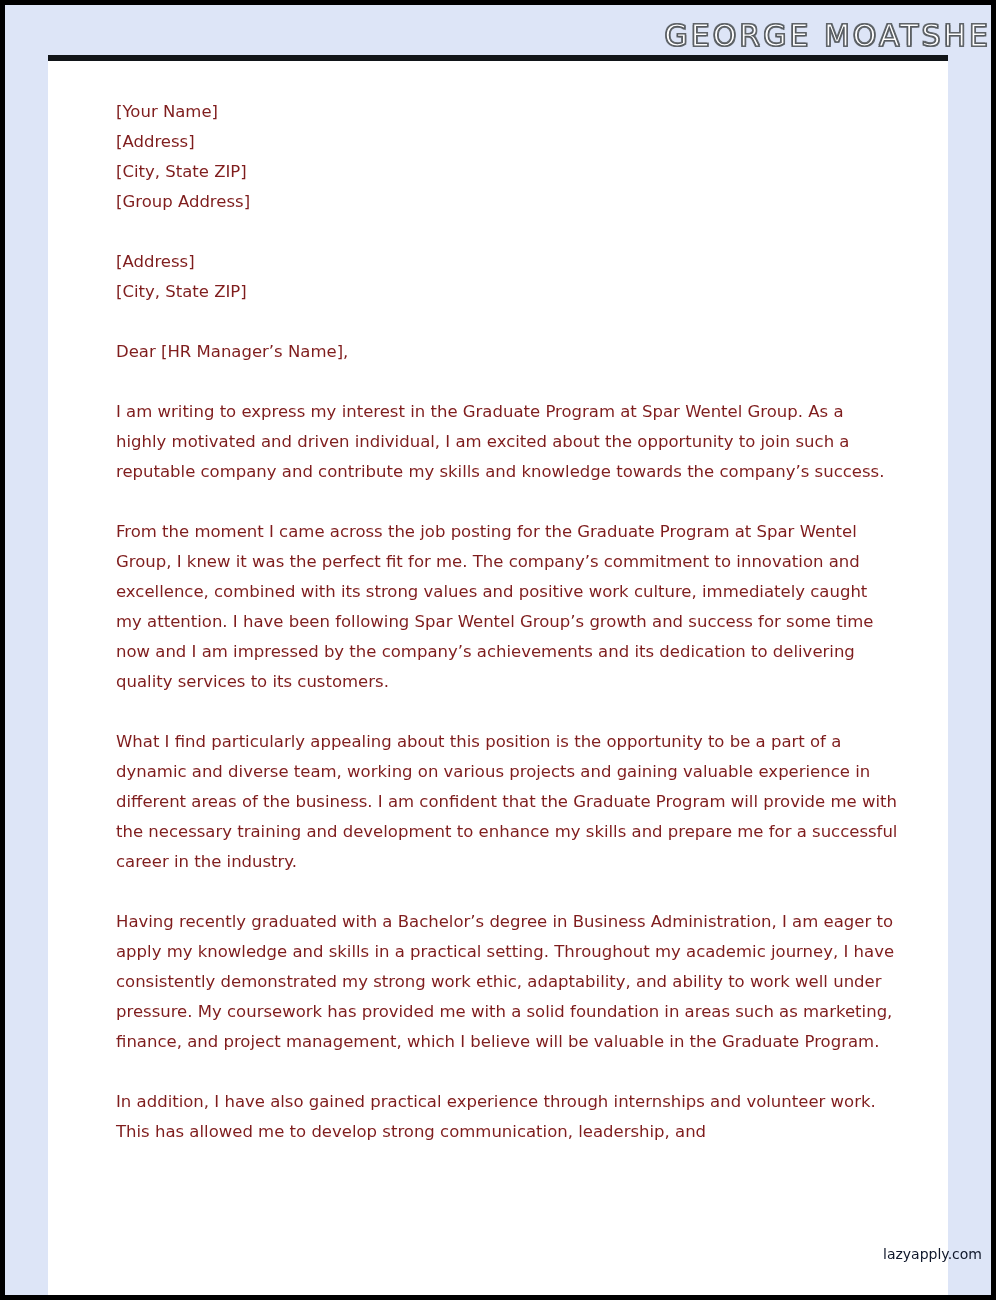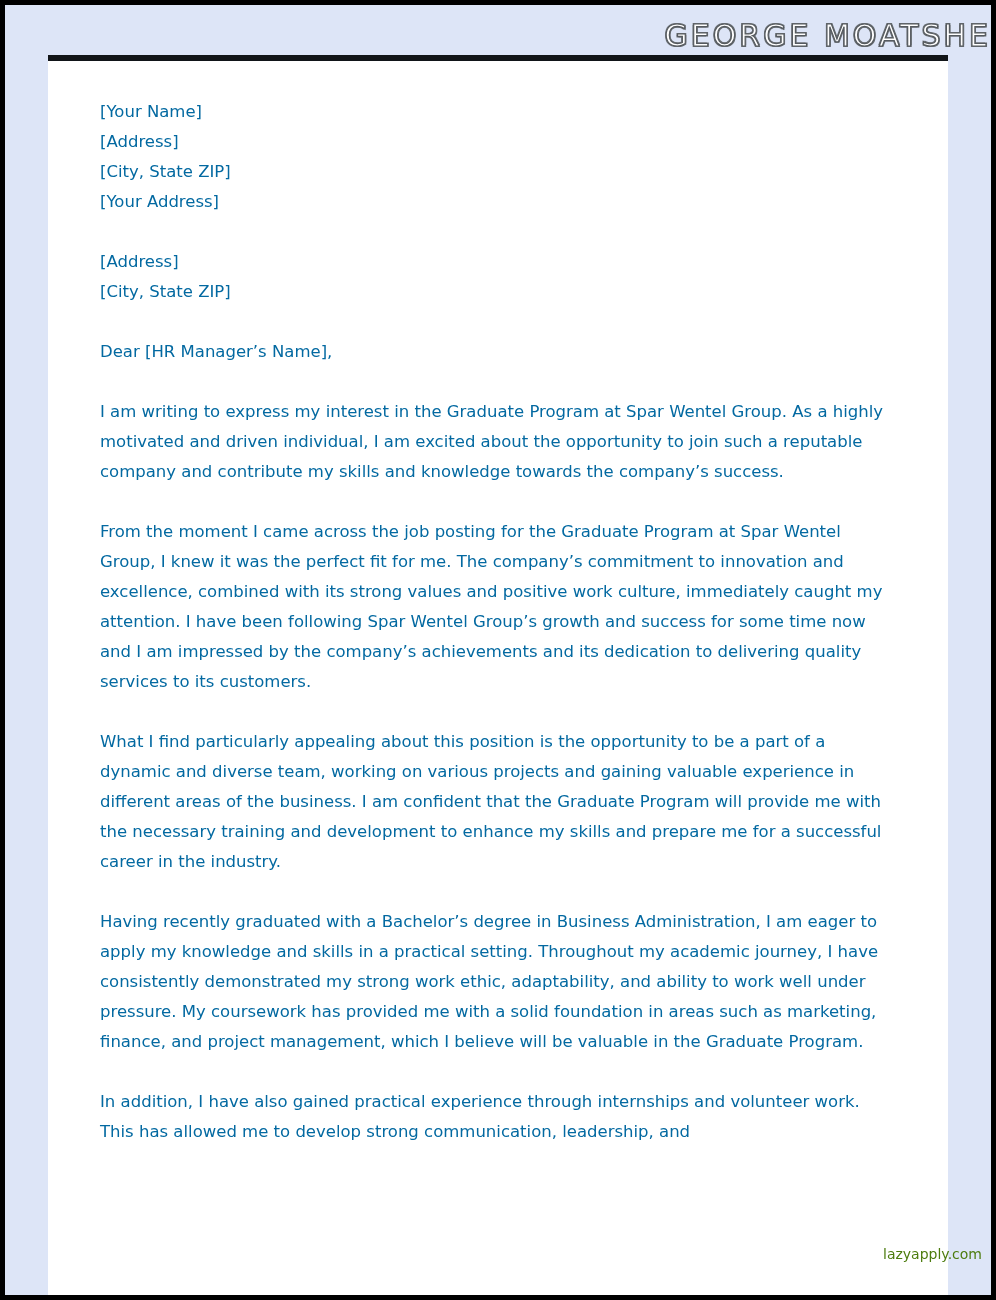--- a/index.html
+++ b/index.html
@@ -55,24 +55,24 @@
     left: 48px;
     top: 55px;
     width: 900px;
     height: 1245px;
     background: #ffffff;
     border-top: 6px solid #111418;
     box-sizing: border-box;
     overflow: hidden;
   }
   .letter-body {
-    padding: 36px 50px 0 52px;
+    padding: 36px 50px 0 68px;
     font-size: 16.5px;
     line-height: 30px;
-    color: #0369a1;
+    color: #7f1d1d;
     font-family: "DejaVu Sans", sans-serif;
   }
   .addr-line {
     white-space: pre;
   }
   .block {
     margin-bottom: 30px;
   }
   .block:last-child {
     margin-bottom: 0;
@@ -82,40 +82,40 @@
     text-align: left;
   }
   .salutation {
     margin-bottom: 30px;
   }
   .watermark {
     position: absolute;
     right: 14px;
     bottom: 38px;
     font-size: 14px;
-    color: #4d7c0f;
+    color: #0f172a;
     font-family: "DejaVu Sans", sans-serif;
     letter-spacing: 0px;
   }
 </style>
 </head>
 <body>
 
 <div class="header">
   <div class="header-name">GEORGE  MOATSHE</div>
 </div>
 
 <div class="sheet">
   <div class="letter-body">
 
     <div class="block">
       <div class="addr-line">[Your Name]</div>
       <div class="addr-line">[Address]</div>
       <div class="addr-line">[City, State ZIP]</div>
-      <div class="addr-line">[Your Address]</div>
+      <div class="addr-line">[Group Address]</div>
     </div>
 
     <div class="block">
       <div class="addr-line">[Address]</div>
       <div class="addr-line">[City, State ZIP]</div>
     </div>
 
     <div class="salutation">Dear [HR Manager’s Name],</div>
 
     <p class="para">I am writing to express my interest in the Graduate Program at Spar Wentel Group. As a highly motivated and driven individual, I am excited about the opportunity to join such a reputable company and contribute my skills and knowledge towards the company’s success.</p>

